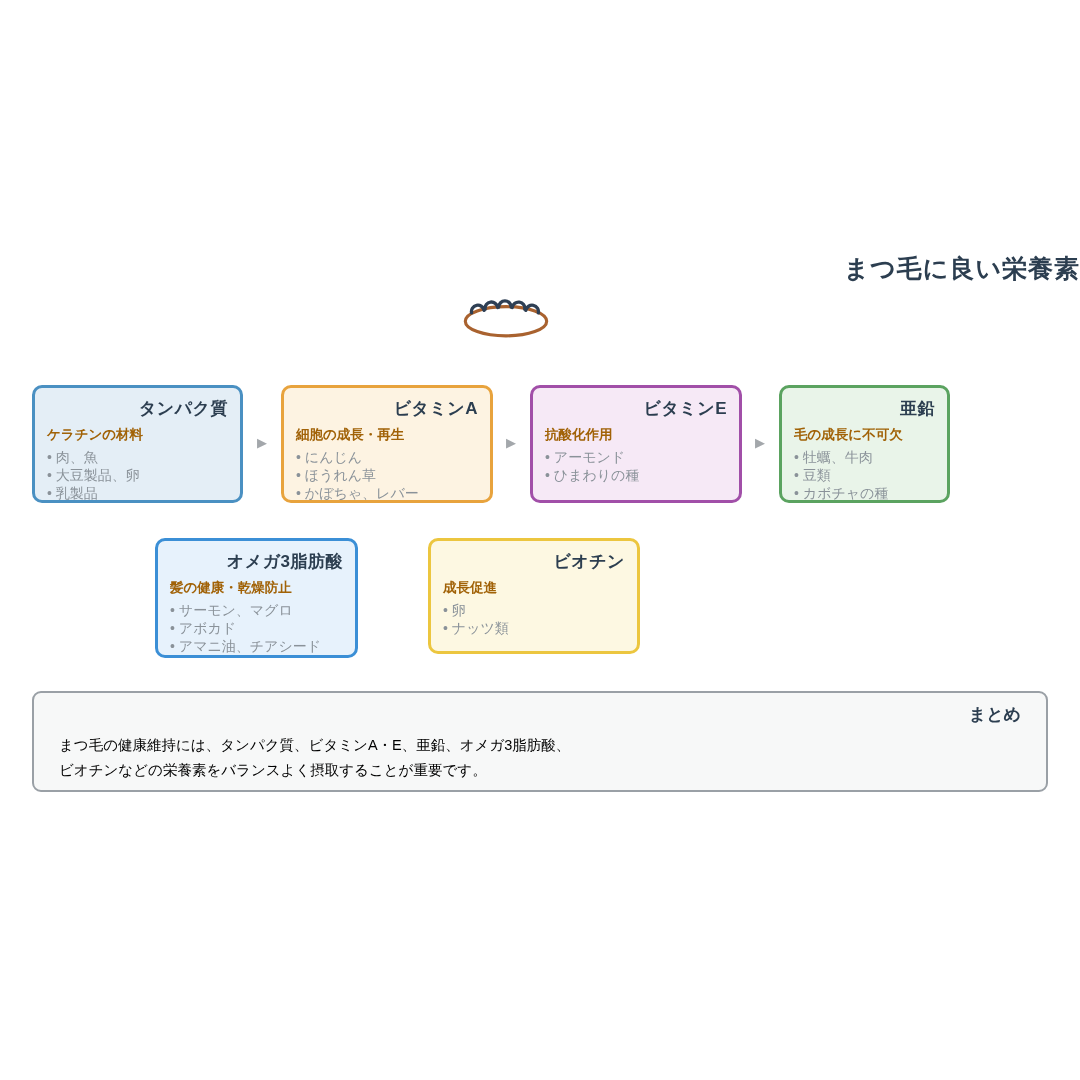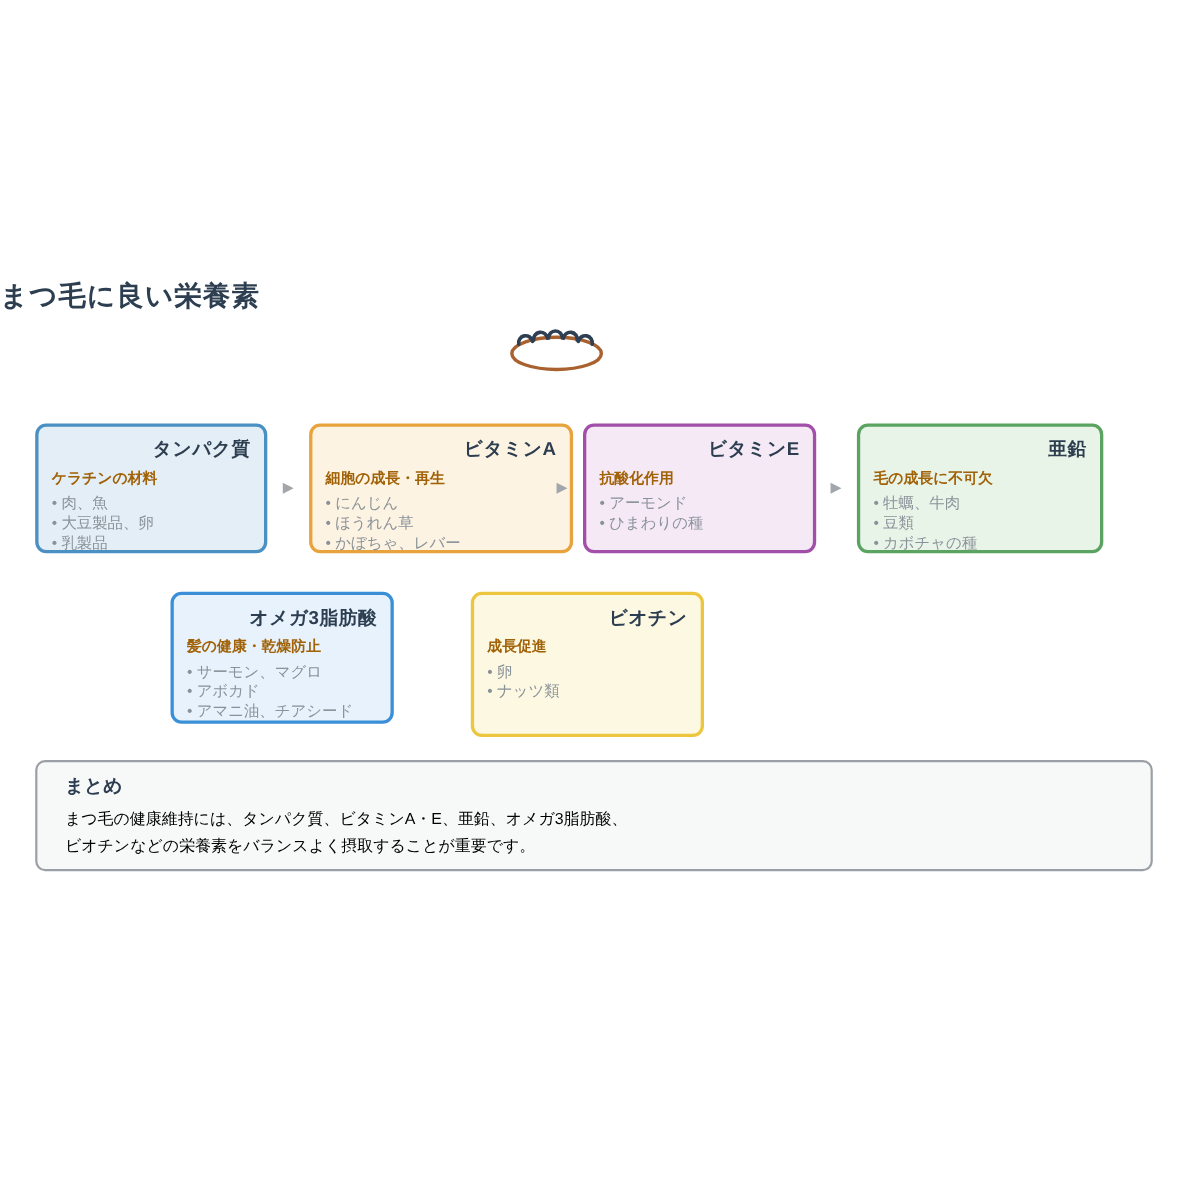--- a/index.html
+++ b/index.html
@@ -13,21 +13,21 @@
     width: 1080px;
     height: 1080px;
     background: #ffffff;
     overflow: hidden;
   }
   .page-title {
     position: absolute;
     top: 252px;
     left: 0;
     width: 1080px;
-    text-align: left;
+    text-align: right;
     font-size: 25px;
     font-weight: bold;
     color: #2c3e50;
     letter-spacing: 1px;
   }
   .eye-icon {
     position: absolute;
     left: 460px;
     top: 291px;
     width: 92px;
@@ -58,26 +58,26 @@
     font-size: 14px;
     color: #8a9299;
     line-height: 18px;
   }
   .card-item::before {
     content: "• ";
     color: #8a9299;
   }
   
   .card-protein   { left: 32px;  top: 385px; width: 211px; height: 118px; }
-  .card-vitamin-a { left: 281px; top: 385px; width: 240px; height: 118px; }
+  .card-vitamin-a { left: 281px; top: 385px; width: 212px; height: 118px; }
   .card-vitamin-e { left: 530px; top: 385px; width: 212px; height: 118px; }
-  .card-zinc      { left: 779px; top: 385px; width: 224px; height: 118px; }
+  .card-zinc      { left: 779px; top: 385px; width: 171px; height: 118px; }
   
   .card-omega3 { left: 155px; top: 538px; width: 203px; height: 120px; }
-  .card-biotin { left: 428px; top: 538px; width: 212px; height: 132px; }
+  .card-biotin { left: 428px; top: 538px; width: 212px; height: 116px; }
 
   .flow-arrow {
     position: absolute;
     top: 434px;
     width: 38px;
     text-align: center;
     font-size: 13px;
     color: #a3a7ab;
     line-height: 18px;
   }
@@ -91,21 +91,21 @@
     top: 691px;
     width: 1016px;
     height: 101px;
     box-sizing: border-box;
     background: #f7f8f8;
     border: 2px solid #9aa0a6;
     border-radius: 9px;
     padding: 10px 25px 10px 25px;
   }
   .summary-title {
-    text-align: left;
+    text-align: right;
     font-size: 17px;
     font-weight: bold;
     color: #2c3e50;
     margin-bottom: 7px;
   }
   .summary-line {
     font-size: 14.5px;
     color: #000000;
     line-height: 25px;
   }

